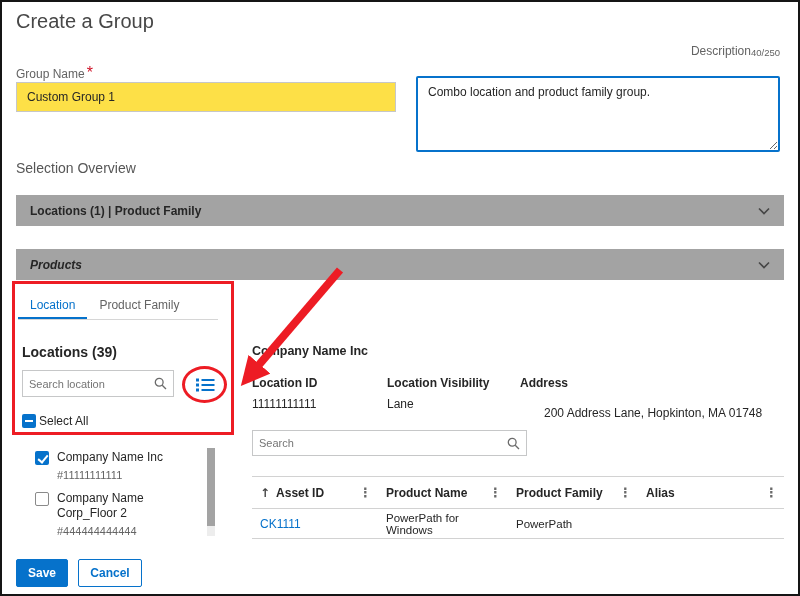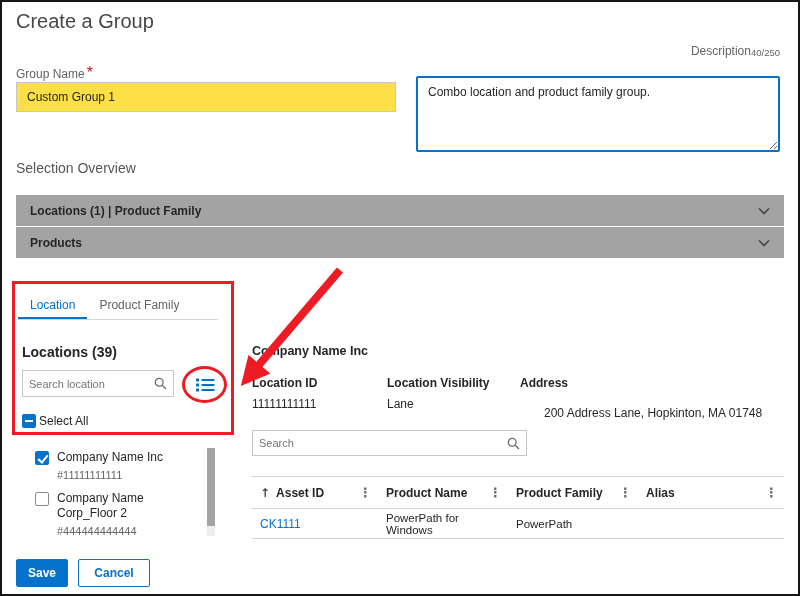--- a/index.html
+++ b/index.html
@@ -92,21 +92,21 @@
   .td { display: flex; align-items: center; font-size: 11.5px; color: #262626; padding: 0 8px; }
   .c1 { width: 126px; } .c2 { width: 130px; } .c3 { width: 130px; } .c4 { width: 146px; }
   .link { color: #0672cb; font-size: 12px; cursor: pointer; }
 
   .btn-save {
     left: 14px; top: 557px; width: 52px; height: 28px; background: #0672cb; color: #fff;
     border: 1px solid #0672cb; border-radius: 2px; font-size: 12px; font-weight: 700;
     font-family: "Liberation Sans", sans-serif; cursor: pointer;
   }
   .btn-cancel {
-    left: 76px; top: 557px; width: 72px; height: 28px; background: #fff; color: #0672cb;
+    left: 76px; top: 557px; width: 64px; height: 28px; background: #fff; color: #0672cb;
     border: 1px solid #0672cb; border-radius: 2px; font-size: 12px; font-weight: 700;
     font-family: "Liberation Sans", sans-serif; cursor: pointer;
   }
 
   
   .anno { pointer-events: none; z-index: 30; }
   .anno-rect { left: 10px; top: 279px; width: 222px; height: 154px; border: 3px solid #ed1c24; }
   .anno-circle { left: 180px; top: 364px; width: 45px; height: 37px; border: 3px solid #ed1c24; border-radius: 50%; }
   .anno-arrow { left: 220px; top: 256px; width: 140px; height: 148px; }
 </style>
@@ -135,21 +135,21 @@
   <div class="abs section-title">Selection Overview</div>
 
   <div class="abs accordion" style="top:193px;">
     <span class="lbl">Locations (1) | Product Family</span>
     <span class="chev">
       <svg width="12" height="8" viewBox="0 0 12 8">
           <polyline points="1,1.5 6,6.5 11,1.5" fill="none" stroke="#464646" stroke-width="1.6"></polyline>
         </svg>
     </span>
   </div>
-  <div class="abs accordion" style="top:225px;">
+  <div class="abs accordion" style="top:247px;font-style:italic;">
     <span class="lbl">Products</span>
     <span class="chev">
       <svg width="12" height="8" viewBox="0 0 12 8">
           <polyline points="1,1.5 6,6.5 11,1.5" fill="none" stroke="#464646" stroke-width="1.6"></polyline>
         </svg>
     </span>
   </div>
 
   <div class="abs tabs">
     <div class="tab active">Location</div>

